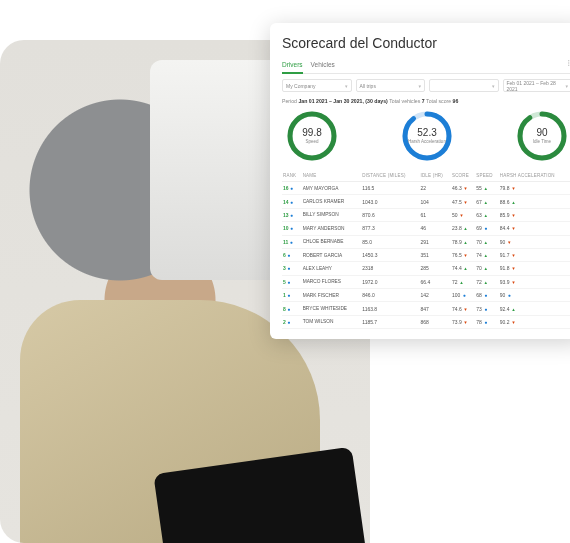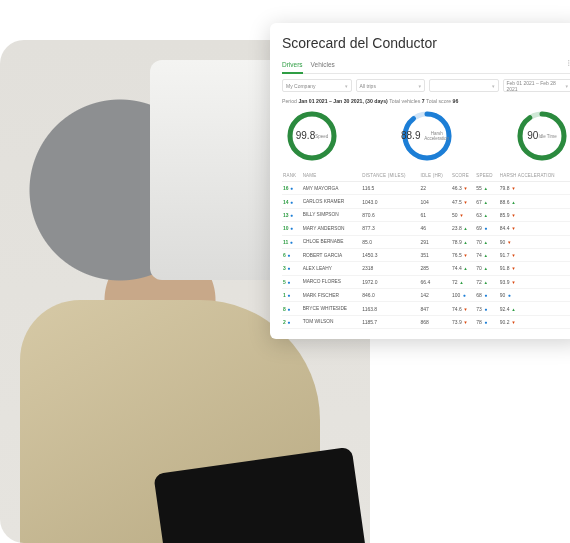--- a/index.html
+++ b/index.html
@@ -21,21 +21,21 @@
   .tab{padding:2px 0;}
   .tab.active{color:#2f9e44;border-bottom:2px solid #2f9e44;margin-bottom:-4px}
   .more{margin-left:auto;color:#aaa;font-weight:bold}
   .filters{display:flex;gap:4px;margin:5px 0 6px 0}
   .filters .f{flex:1;border:1px solid #e3e3e3;border-radius:2px;height:11px;display:flex;align-items:center;padding:0 3px;font-size:5px;color:#888;justify-content:space-between}
   .filters .chev{color:#bbb}
   .period{font-size:5.2px;color:#888;margin-bottom:6px}
   .period b{color:#333}
   .rings{display:flex;justify-content:space-between;padding:0 4px;margin-bottom:8px}
   .ring{position:relative;width:52px;height:52px}
-  .ring .lbl{position:absolute;inset:0;display:flex;flex-direction:row;align-items:center;justify-content:center;text-align:center}
+  .ring .lbl{position:absolute;inset:0;display:flex;flex-direction:column;align-items:center;justify-content:center;text-align:center}
   .ring .val{font-size:10px;color:#333;font-weight:500;line-height:1}
   .ring .txt{font-size:4.5px;color:#888;margin-top:2px;line-height:1.1;max-width:38px}
   .tbl{width:100%;border-collapse:collapse;font-size:5px}
   .tbl th{text-align:left;color:#9a9a9a;font-weight:500;padding:3px 1px;border-bottom:1px solid #eee;font-size:4.5px;letter-spacing:.2px}
   .tbl td{padding:3.2px 1px;border-bottom:1px solid #f3f3f3;color:#555;white-space:nowrap}
   .rank{color:#2f9e44;font-weight:600}
   .name{color:#333;font-weight:500;text-transform:uppercase;font-size:4.8px}
   .trend{display:inline-block;width:5px;text-align:center}
   .up{color:#2f9e44}
   .down{color:#d9480f}
@@ -94,21 +94,21 @@
             <circle cx="26" cy="26" r="22" fill="none" stroke="#cfe8d6" stroke-width="5"></circle>
             <circle cx="26" cy="26" r="22" fill="none" stroke="#2b8a3e" stroke-width="5" stroke-linecap="round" stroke-dasharray="138.23007675795088" stroke-dashoffset="0.27646015351590203" transform="rotate(-90 26 26)"></circle>
           </svg><div class="lbl">
             <div class="val">99.8</div>
             <div class="txt">Speed</div>
           </div></div>
         <div class="ring"><svg width="52" height="52" viewBox="0 0 52 52">
             <circle cx="26" cy="26" r="22" fill="none" stroke="#d0e4f7" stroke-width="5"></circle>
             <circle cx="26" cy="26" r="22" fill="none" stroke="#1c7ed6" stroke-width="5" stroke-linecap="round" stroke-dasharray="138.23007675795088" stroke-dashoffset="15.343538520132546" transform="rotate(-90 26 26)"></circle>
           </svg><div class="lbl">
-            <div class="val">88.9</div>
+            <div class="val">52.3</div>
             <div class="txt">Harsh Acceleration</div>
           </div></div>
         <div class="ring"><svg width="52" height="52" viewBox="0 0 52 52">
             <circle cx="26" cy="26" r="22" fill="none" stroke="#cfe8d6" stroke-width="5"></circle>
             <circle cx="26" cy="26" r="22" fill="none" stroke="#2b8a3e" stroke-width="5" stroke-linecap="round" stroke-dasharray="138.23007675795088" stroke-dashoffset="13.823007675795084" transform="rotate(-90 26 26)"></circle>
           </svg><div class="lbl">
             <div class="val">90</div>
             <div class="txt">Idle Time</div>
           </div></div>
       </div>

